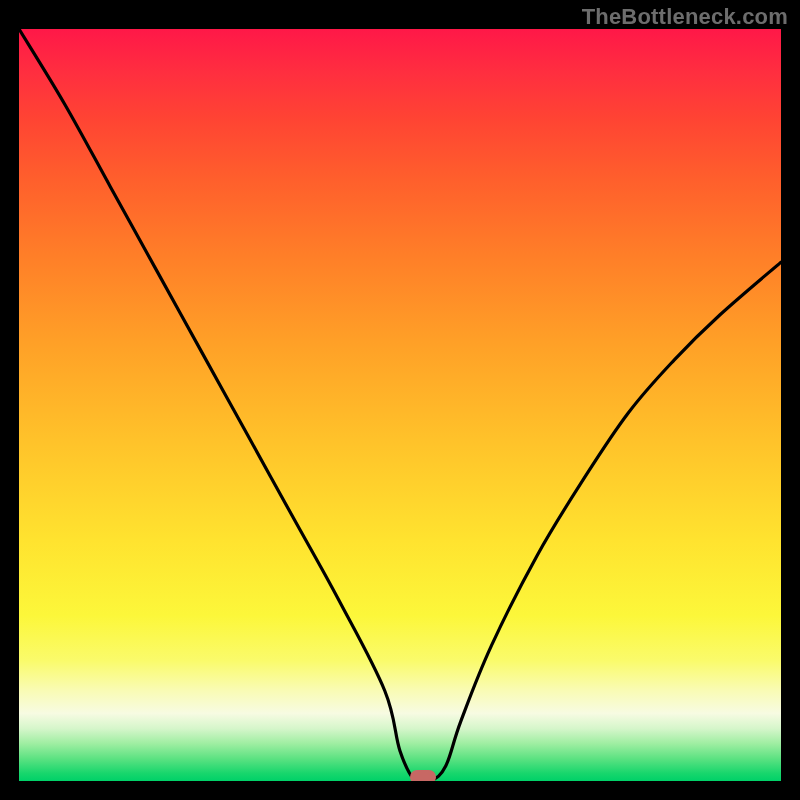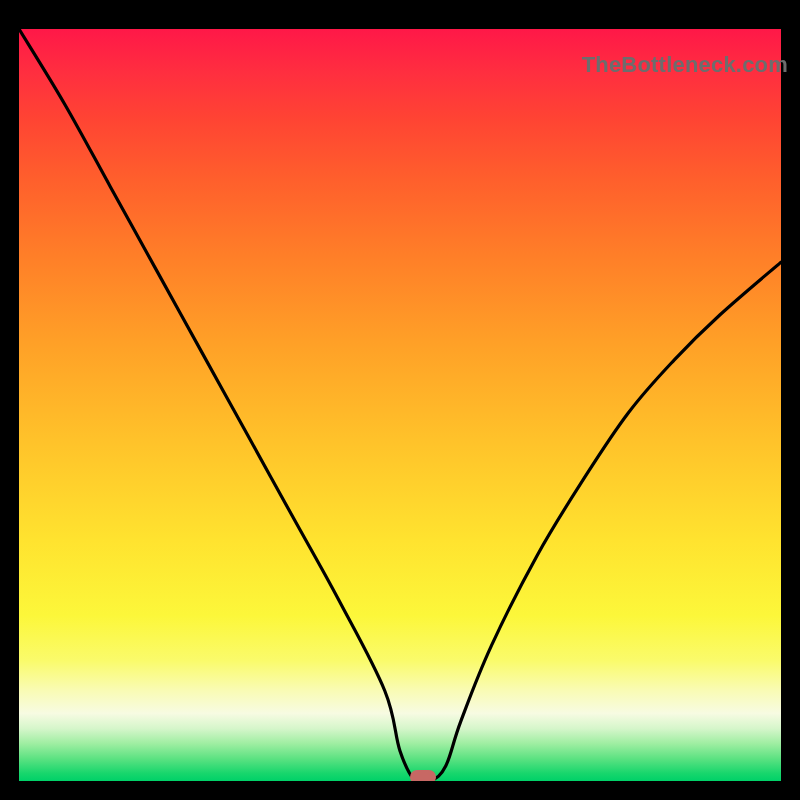--- a/index.html
+++ b/index.html
@@ -20,21 +20,20 @@
   .attribution {
     position: absolute;
     top: 4px;
     right: 12px;
     color: #6d6d6d;
     font-size: 22px;
     font-weight: bold;
     letter-spacing: 0.2px;
     z-index: 10;
     user-select: none;
-    margin-top: 48px;
   }
   .plot-area {
     position: absolute;
     left: 19px;
     top: 29px;
     width: 762px;
     height: 752px;
     background: linear-gradient(
       to bottom,
       #ff1848 0%,

